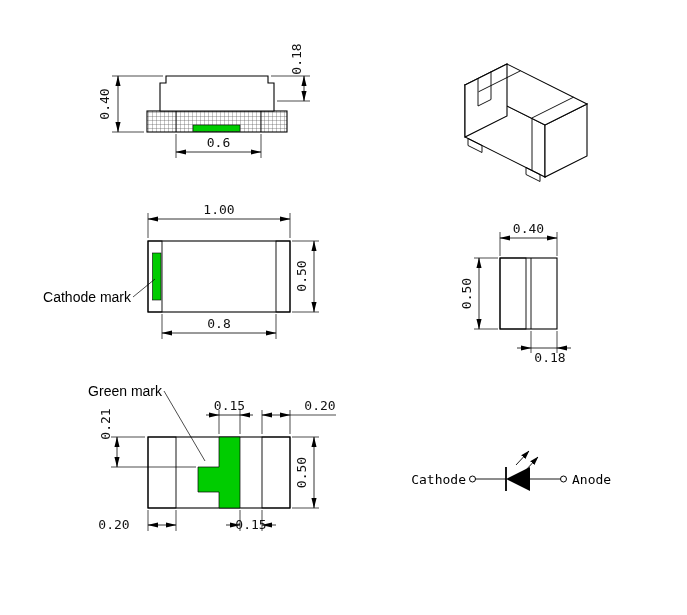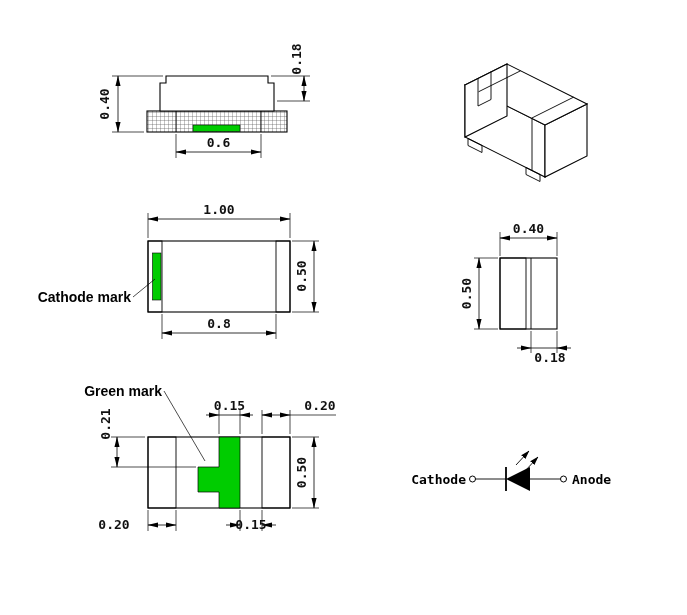--- a/index.html
+++ b/index.html
@@ -1,16 +1,16 @@
 <!DOCTYPE html>
 <html><head>
 <meta charset="utf-8">
 <style>
   html,body{margin:0;padding:0;background:#fff;}
-  .stage{position:relative;width:687px;height:615px;background:#fff;overflow:hidden;font-weight:bold;}
+  .stage{position:relative;width:687px;height:615px;background:#fff;overflow:hidden;}
   svg{display:block;}
   .edge{stroke:#000;stroke-width:1.1;}
   .edge2{stroke:#000;stroke-width:0.9;fill:none;}
   .ext{stroke:#000;stroke-width:0.7;fill:none;}
   .dim{stroke:#000;stroke-width:0.8;fill:none;}
   .dimtxt{font-family:"DejaVu Sans Mono",monospace;font-size:13px;fill:#111;text-anchor:middle;}
   .lbltxt{font-family:"Liberation Sans",sans-serif;font-size:14px;fill:#000;}
   .symtxt{font-family:"DejaVu Sans Mono",monospace;font-size:13px;fill:#000;}
 </style>
 </head>

